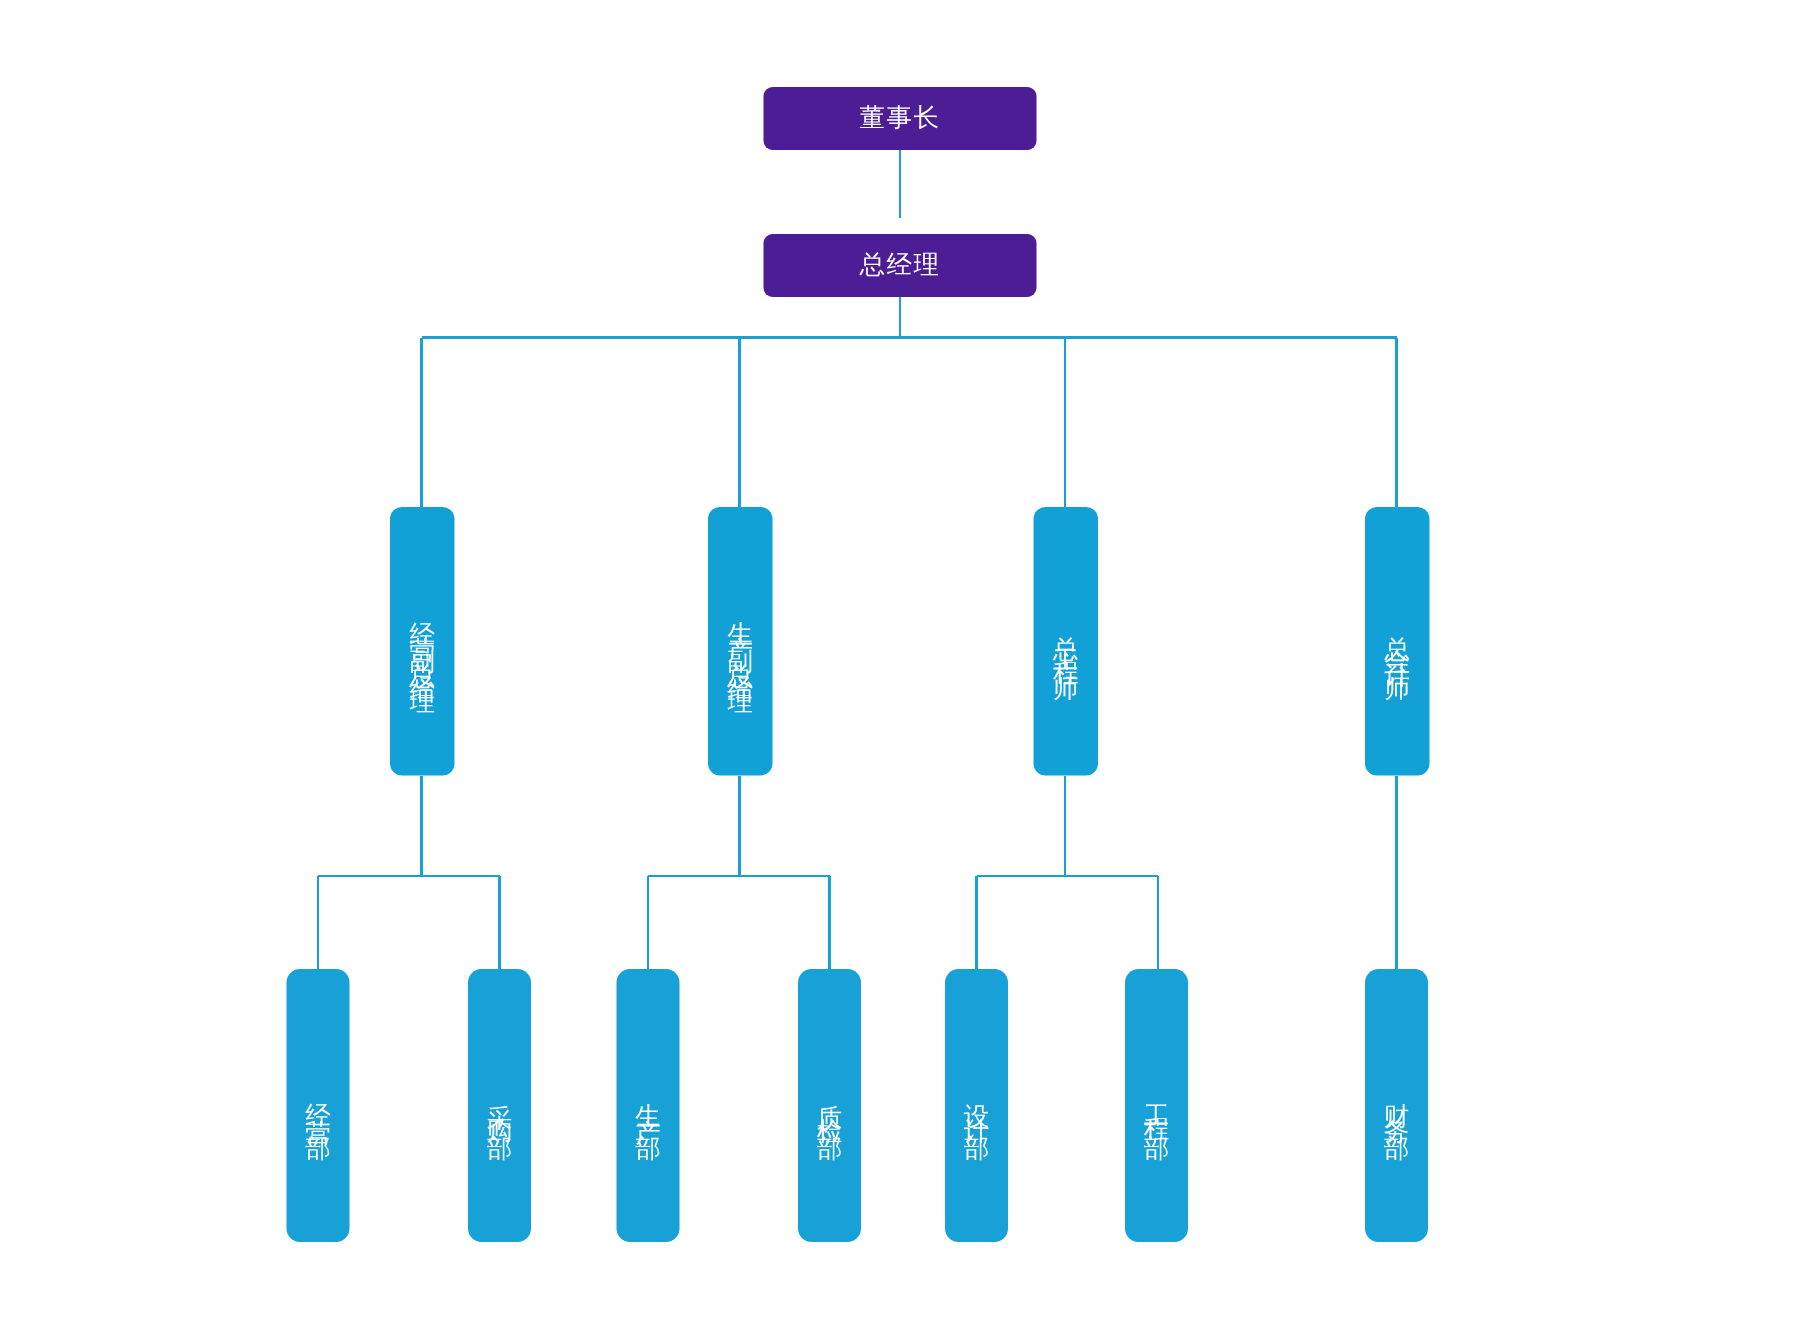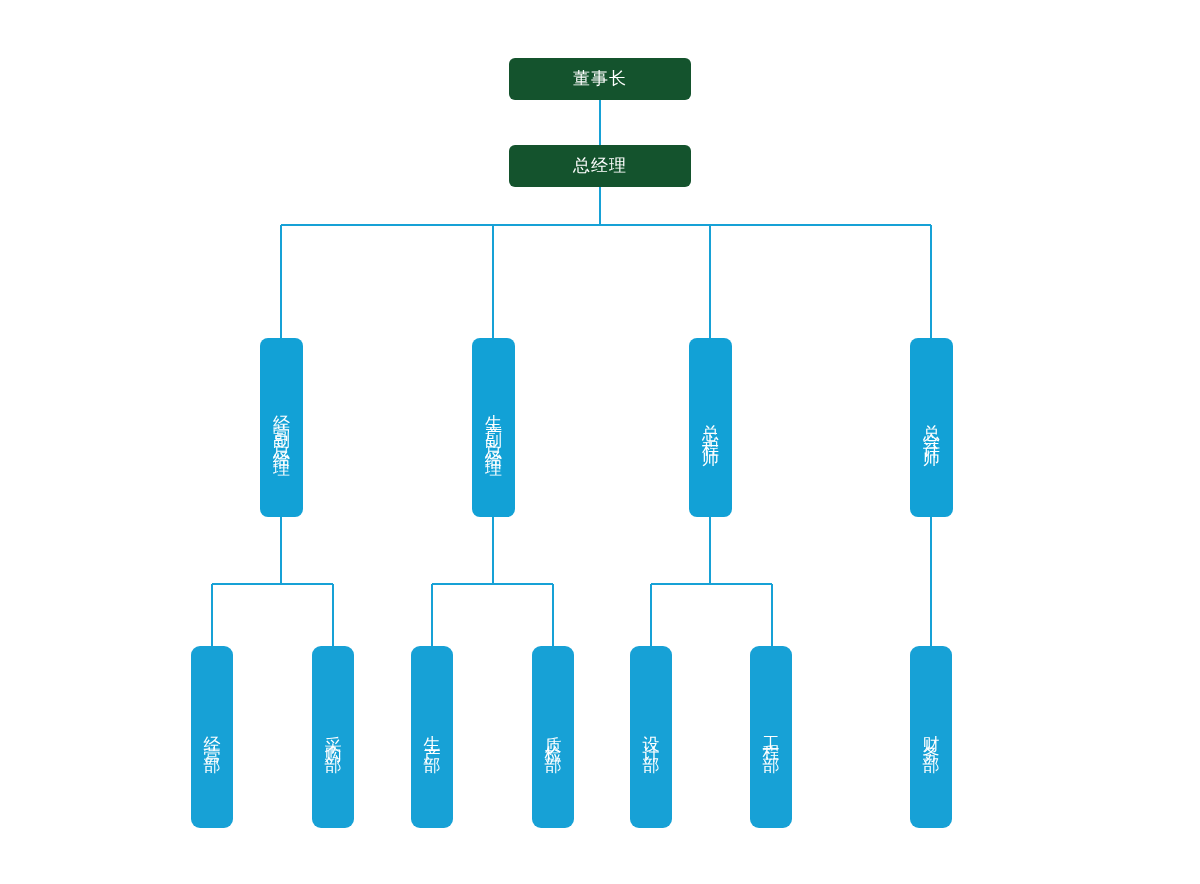--- a/index.html
+++ b/index.html
@@ -37,21 +37,21 @@
     display: flex;
     align-items: center;
     justify-content: center;
     text-align: center;
     line-height: 1.0;
     user-select: none;
   }
   .node.level-0,
   .node.level-1 {
     border-radius: 6px;
-    background: #14532d;
+    background: #4c1d95;
     font-size: 17px;
     letter-spacing: 1px;
     line-height: 1.2;
   }
   .node .label {
     display: block;
   }
   
   .node.vertical .label {
     writing-mode: vertical-rl;
@@ -110,21 +110,21 @@
       <path d="M772,584 L772,646"></path>
 
       <path d="M931,517 L931,646"></path>
     </g>
   </svg>
 
   <div class="node level-0" style="left:509px; top:58px; width:182px; height:42px;">
     <span class="label">董事长</span>
   </div>
 
-  <div class="node level-1" style="left:509px; top:145px; width:182px; height:42px;">
+  <div class="node level-1" style="left:509px; top:156px; width:182px; height:42px;">
     <span class="label">总经理</span>
   </div>
 
   <div class="node level-2 vertical" style="left:260px; top:338px; width:43px; height:179px;">
     <span class="label">经营副总经理</span>
   </div>
 
   <div class="node level-2 vertical" style="left:472px; top:338px; width:43px; height:179px;">
     <span class="label">生产副总经理</span>
   </div>

